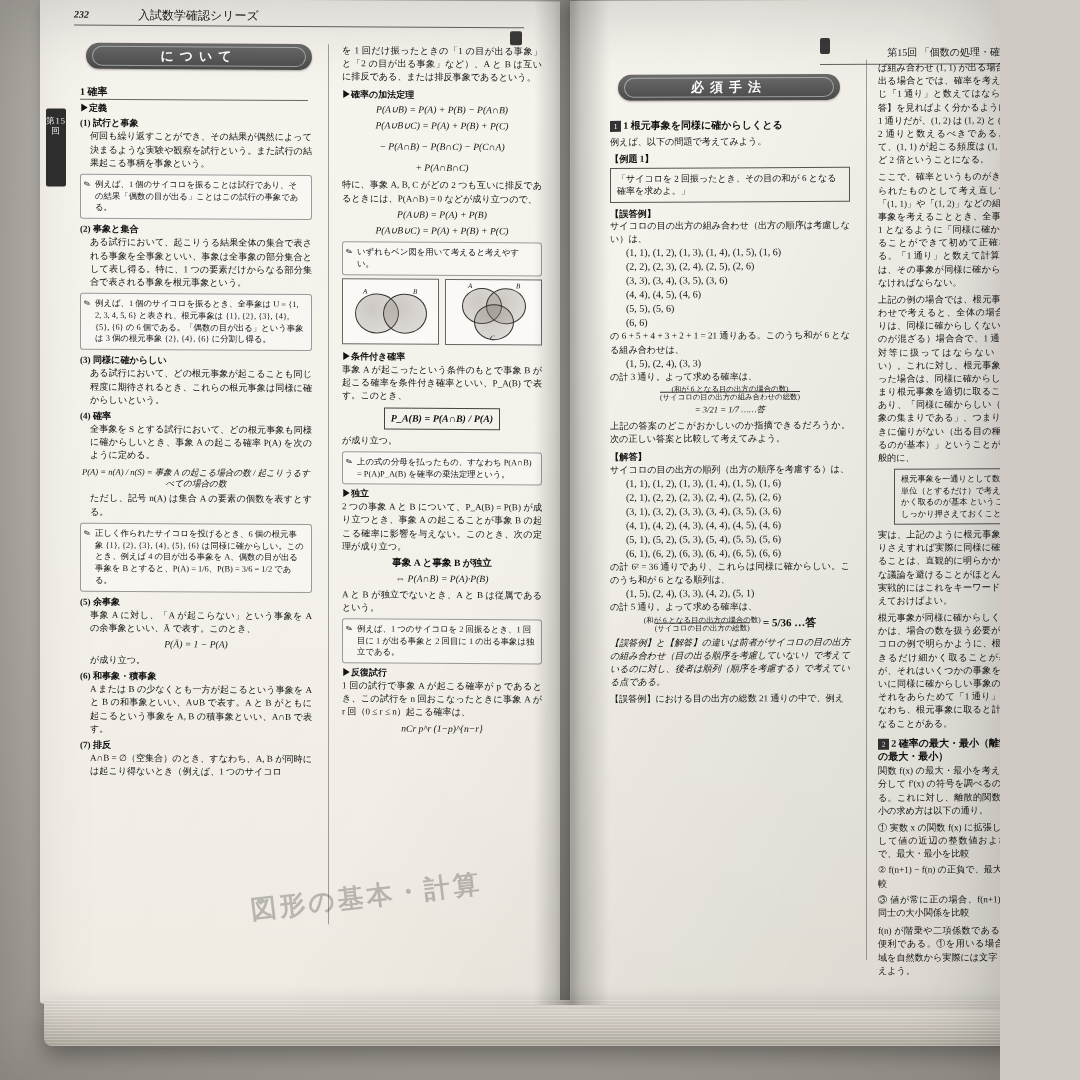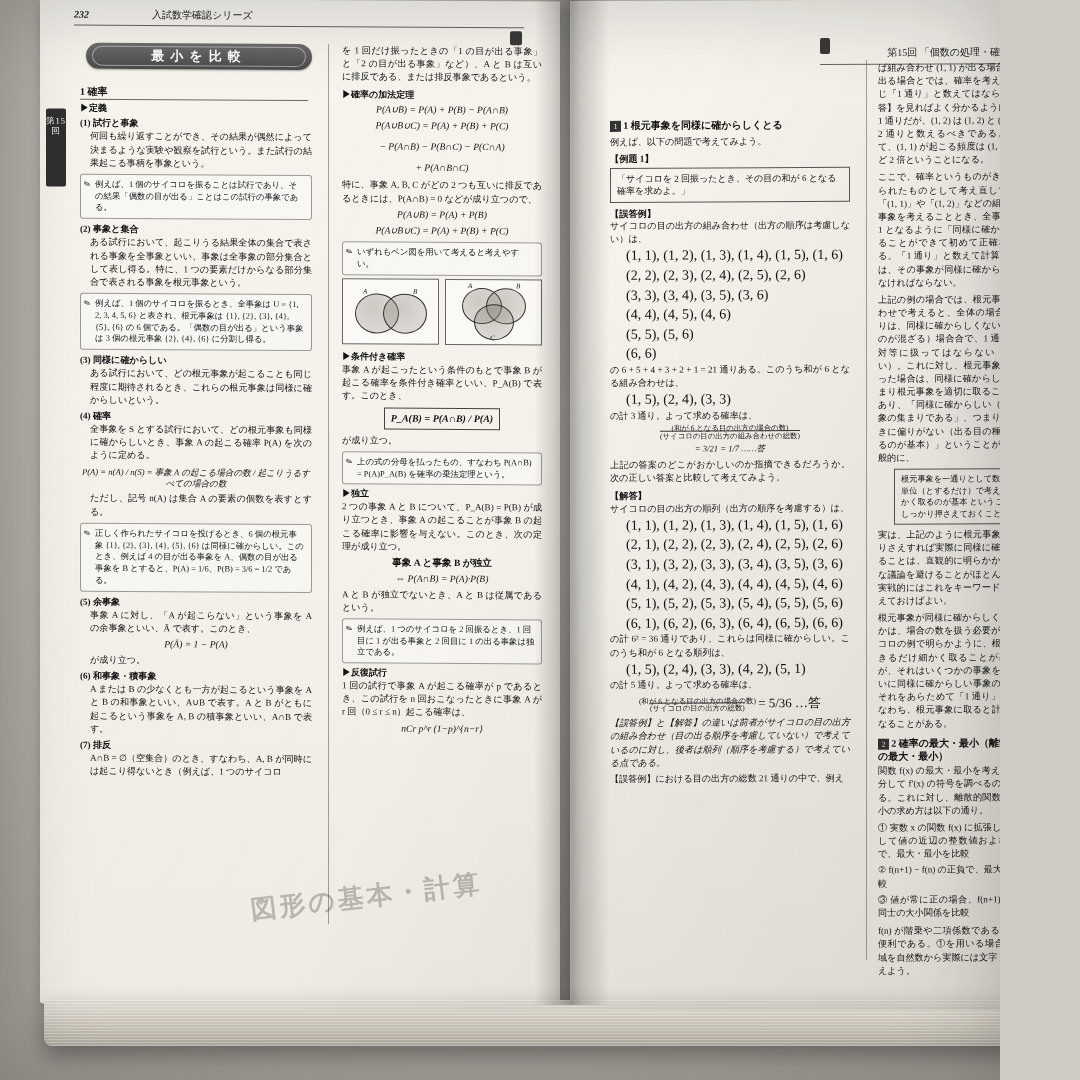--- a/index.html
+++ b/index.html
@@ -100,21 +100,21 @@
     letter-spacing:6px;line-height:26px;
     box-shadow:0 1px 2px rgba(0,0,0,.3);
   }
   .banner .inner{
     position:absolute;inset:3px 6px;border:1px solid rgba(255,255,255,.45);border-radius:11px;
   }
 
   .sec{ font-weight:bold;font-size:10px; }
   .tri{font-size:9px;font-weight:bold;}
   .txt{font-size:9.1px;line-height:1.45;text-align:justify;}
-  .small{font-size:14px;line-height:1.4;}
+  .small{font-size:10px;line-height:1.4;}
   .math{font-style:italic;text-align:center;font-size:9.6px;margin:3px 0;}
   .boxed{
     border:1px solid #444;padding:3px 6px;display:inline-block;
     font-style:italic;font-size:10px;font-weight:bold;
   }
   .noteblock{
     position:relative;padding-left:13px;
     border:1px solid #9a9a9a;border-radius:3px;padding:4px 6px 4px 14px;
     font-size:8.4px;line-height:1.4;background:rgba(255,255,255,.35);
   }
@@ -152,33 +152,33 @@
   <div class="book">
 
     <div class="edge-bottom"></div>
 
     <div class="page left">
       <div class="pg">
 
         <div class="hdr" style="left:34px;top:9px;">
           <span class="num">232</span>
         </div>
-        <div class="hdr" style="left:112px;top:9px;font-size:10px;">
+        <div class="hdr" style="left:98px;top:9px;font-size:12px;">
           <span>入試数学確認シリーズ</span>
         </div>
         <div class="hdr-rule" style="left:34px;top:26px;width:450px;"></div>
         <div class="tabmark" style="left:470px;top:30px;width:12px;height:14px;"></div>
 
         <div class="sidetab" style="left:6px;top:110px;height:62px;">
           <span>第15回</span>
         </div>
 
         <div class="banner" style="left:46px;top:44px;width:226px;">
           <span class="inner"></span>
-          <span>最小を比較</span>
+          <span>について</span>
         </div>
 
         <div class="col" style="left:40px;top:80px;width:232px;">
           <div class="sec" style="margin-top:6px;">1 確率</div>
           <div class="rule" style="width:228px;margin:1px 0 3px 0;"></div>
 
           <div class="tri">▶定義</div>
 
           <div class="txt" style="margin-top:2px;">
             <b>(1)</b>
@@ -321,20 +321,24 @@
         <div class="hdr" style="right:34px;top:94px;font-weight:bold;font-style:italic;">
           <span>233</span>
         </div>
         <div class="tabmark" style="left:250px;top:38px;width:10px;height:16px;"></div>
         <div class="tabmark" style="right:54px;top:38px;width:10px;height:16px;"></div>
 
         <div class="sidetab" style="right:4px;top:150px;height:62px;">
           <span>第15回</span>
         </div>
 
+        <div class="banner" style="left:48px;top:74px;width:222px;">
+          <span class="inner"></span>
+          <span>必須手法</span>
+        </div>
 
         <div class="col" style="left:40px;top:112px;width:240px;">
           <div style="margin-top:6px;">
             <span class="blk">1</span>
             <b style="font-size:10px;">1 根元事象を同様に確からしくとる</b>
           </div>
           <div class="txt" style="margin-top:4px;">例えば、以下の問題で考えてみよう。</div>
 
           <div class="ex-head" style="margin-top:4px;">【例題 1】</div>
           <div class="frame" style="margin-top:2px;">「サイコロを 2 回振ったとき、その目の和が 6 となる確率を求めよ。」</div>
@@ -373,21 +377,21 @@
             <div>(6, 1), (6, 2), (6, 3), (6, 4), (6, 5), (6, 6)</div>
           </div>
           <div class="txt">の計 6² = 36 通りであり、これらは同様に確からしい。このうち和が 6 となる順列は、</div>
           <div class="small" style="margin-left:16px;">(1, 5), (2, 4), (3, 3), (4, 2), (5, 1)</div>
           <div class="txt">の計 5 通り。よって求める確率は、</div>
           <div style="text-align:center;margin:2px 0;">
             <span class="frac" style="font-size:7.4px;">
               <span>(和が 6 となる目の出方の場合の数)</span><br>
               <span class="den">(サイコロの目の出方の総数)</span>
             </span>
-            <span style="font-size:13px;">= 5/36 …答</span>
+            <span style="font-size:11px;font-weight:bold;">= 5/36 …答</span>
           </div>
 
           <div class="txt" style="margin-top:4px;font-style:italic;">【誤答例】と【解答】の違いは前者がサイコロの目の出方の組み合わせ（目の出る順序を考慮していない）で考えているのに対し、後者は順列（順序を考慮する）で考えている点である。</div>
           <div class="txt" style="margin-top:3px;">【誤答例】における目の出方の総数 21 通りの中で、例え</div>
         </div>
 
         <div class="vdiv" style="left:296px;top:60px;height:900px;"></div>
 
         <div class="col" style="left:308px;top:62px;width:170px;">
           <div class="txt">ば組み合わせ (1, 1) が出る場合と (1, 2) が出る場合とでは、確率を考える際には同じ「1 通り」と数えてはならない。【解答】を見ればよく分かるように、(1, 1) は 1 通りだが、(1, 2) は (1, 2) と (2, 1) という 2 通りと数えるべきである。したがって、(1, 1) が起こる頻度は (1, 1) のちょうど 2 倍ということになる。</div>

